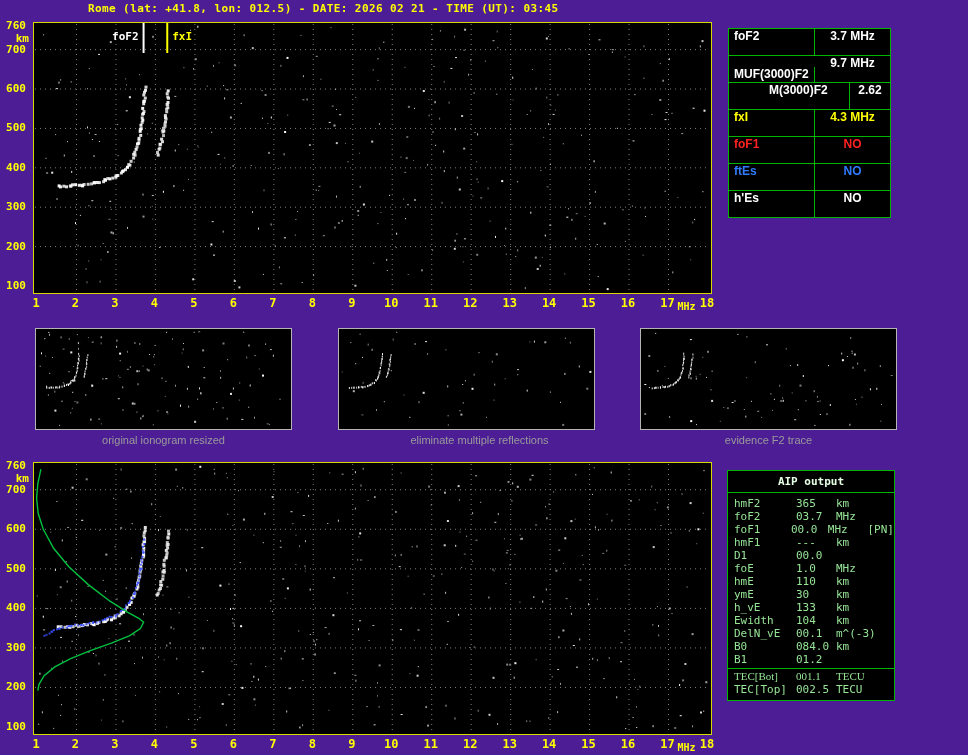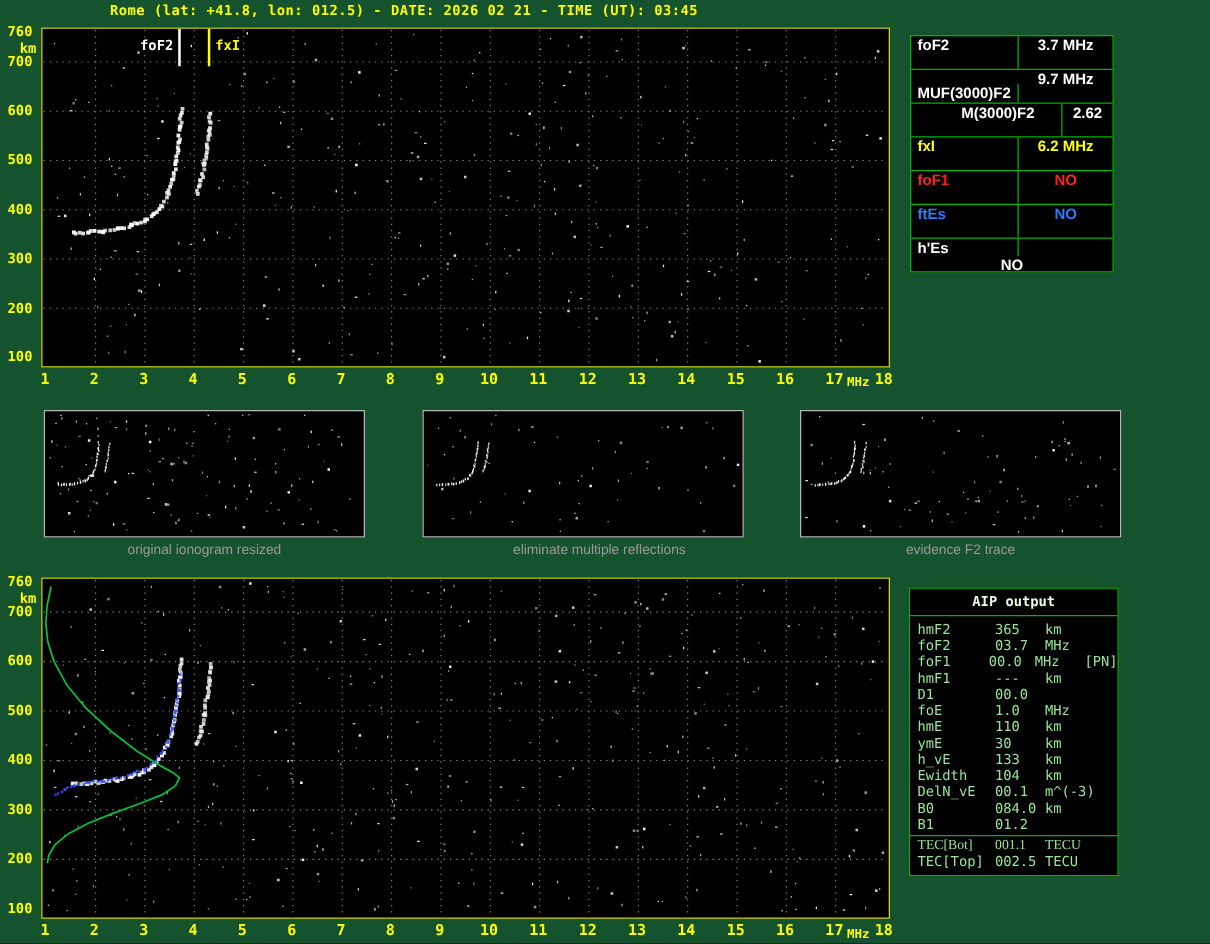--- a/index.html
+++ b/index.html
@@ -1,16 +1,16 @@
 <!DOCTYPE html>
 <html><head>
 <meta charset="utf-8">
 <style>
   html,body{margin:0;padding:0;background:#000;}
-  #root{position:relative;width:968px;height:755px;background:#14532d;overflow:hidden;
+  #root{position:relative;width:968px;height:755px;background:#4c1d95;overflow:hidden;
         font-family:"DejaVu Sans Mono",monospace;}
   .page-title{position:absolute;left:88px;top:2px;color:#ffff00;
               font:bold 11px "DejaVu Sans Mono",monospace;letter-spacing:.4px;white-space:pre;}
   .plot{position:absolute;border:1px solid #d8d800;background:#000;}
   .plot-top{left:33px;top:22px;width:677px;height:270px;}
   .plot-bottom{left:33px;top:462px;width:677px;height:271px;}
   .plot svg{display:block;}
   .tick{position:absolute;color:#ffff00;font:bold 11px "DejaVu Sans Mono",monospace;}
   .tick.y{text-align:center;}
   .tick.x{font-size:12px;text-align:center;}
@@ -19,21 +19,21 @@
   .thumb{position:absolute;width:255px;height:100px;border:1px solid #b4b4b4;background:#000;}
   .thumb svg{display:block;}
   .thumb-caption{position:absolute;top:434px;width:257px;text-align:center;color:#9a9a9a;
                  font:11px "Liberation Sans",sans-serif;}
   
   .autoscala{position:absolute;left:728px;top:28px;width:161px;border:1px solid #00b400;background:#000;}
   .as-title{height:23px;line-height:23px;text-align:center;color:#ffff00;
             font:bold 12px "Liberation Sans",sans-serif;border-bottom:1px solid #00b400;}
   .as-row{display:flex;height:26px;line-height:26px;border-bottom:1px solid #00b400;
           font:bold 12px "Liberation Sans",sans-serif;}
-  .as-row:last-child{border-bottom:none;flex-direction:column;}
+  .as-row:last-child{border-bottom:none;}
   .as-label{width:80px;padding-left:5px;border-right:1px solid #00b400;}
   .as-value{flex:1;text-align:center;}
   
   .aip{position:absolute;left:727px;top:470px;width:166px;border:1px solid #00b400;background:#000;
        font:11px "DejaVu Sans Mono",monospace;color:#97e697;}
   .aip-title{height:21px;line-height:21px;text-align:center;color:#e4ffe4;font-weight:bold;
              border-bottom:1px solid #00b400;}
   .aip-rows{padding:4px 0 4px;}
   .aip-row{display:flex;height:13px;line-height:13px;white-space:pre;}
   .aip-sep{border-top:1px solid #00b400;margin-top:2px;padding-top:1px;font-family:Liberation Serif, serif;}
@@ -1583,21 +1583,21 @@
         <div class="as-row">
           <div class="as-label" style="color: rgb(255, 255, 255); margin-top: 11px;">MUF(3000)F2</div>
           <div class="as-value" style="color: rgb(255, 255, 255);">9.7 MHz</div>
         </div>
         <div class="as-row">
           <div class="as-label" style="color: rgb(255, 255, 255); margin-left: 35px;">M(3000)F2</div>
           <div class="as-value" style="color: rgb(255, 255, 255);">2.62</div>
         </div>
         <div class="as-row">
           <div class="as-label" style="color: rgb(255, 255, 0);">fxI</div>
-          <div class="as-value" style="color: rgb(255, 255, 0);">6.2 MHz</div>
+          <div class="as-value" style="color: rgb(255, 255, 0);">4.3 MHz</div>
         </div>
         <div class="as-row">
           <div class="as-label" style="color: rgb(255, 34, 34);">foF1</div>
           <div class="as-value" style="color: rgb(255, 34, 34);">NO</div>
         </div>
         <div class="as-row">
           <div class="as-label" style="color: rgb(46, 123, 255);">ftEs</div>
           <div class="as-value" style="color: rgb(46, 123, 255);">NO</div>
         </div>
         <div class="as-row">

